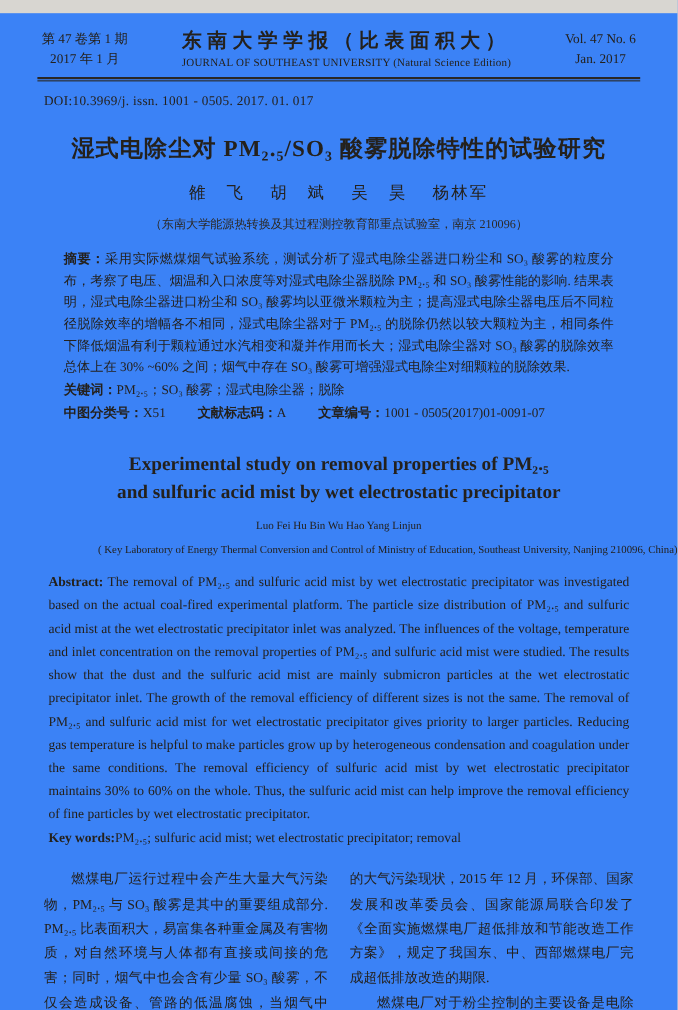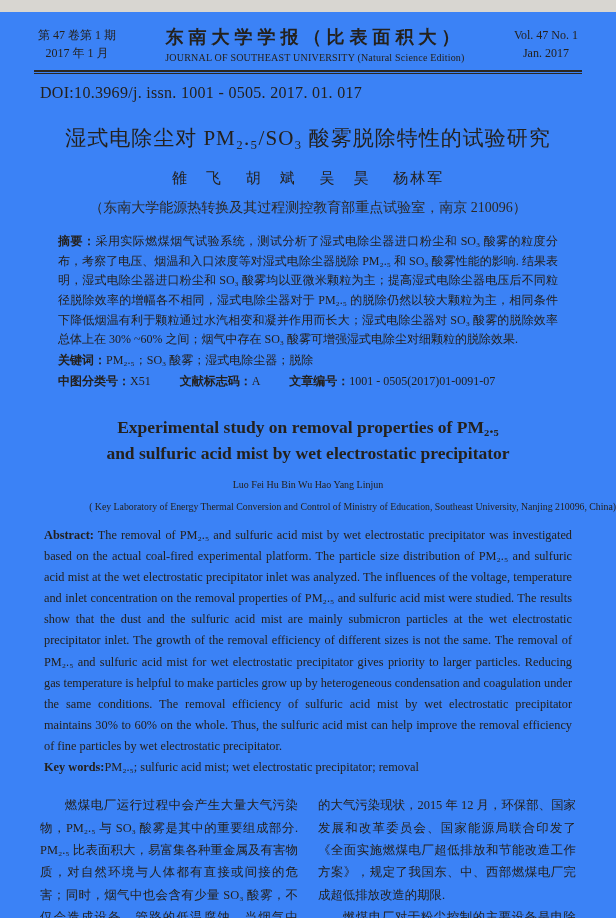--- a/index.html
+++ b/index.html
@@ -10,25 +10,25 @@
     font-family:"Liberation Serif","DejaVu Serif",serif;
   }
   
   .masthead { display:flex; justify-content:space-between; align-items:center; padding:13px 38px 0 38px; }
   .mh-side { text-align:center; font-size:12px; line-height:1.5; white-space:nowrap; }
   .mh-center { text-align:center; flex:1; padding:0 8px; }
   .mh-journal-cn { font-size:18px; font-weight:bold; letter-spacing:5px; font-family:"Liberation Serif","DejaVu Serif",serif; }
   .mh-journal-en { font-size:10px; margin-top:3px; letter-spacing:0.2px; white-space:nowrap; }
   .rule-double { margin:7px 34px 0 34px; border-top:2px solid #2a2724; border-bottom:1px solid #2a2724; height:4px; }
   
-  .doi { margin:10px 0 0 40px; font-size:16px; letter-spacing:0.3px; }
+  .doi { margin:10px 0 0 40px; font-size:12px; letter-spacing:0.3px; }
   
-  .title-cn { margin-top:22px; text-align:center; font-size:21px; font-weight:normal; letter-spacing:1px; }
+  .title-cn { margin-top:22px; text-align:center; font-size:21px; font-weight:bold; letter-spacing:1px; }
   .authors-cn { margin-top:17px; text-align:center; font-size:15px; letter-spacing:2px; }
-  .affil-cn { margin-top:11px; text-align:center; font-size:14px; color:#2c2925; }
+  .affil-cn { margin-top:11px; text-align:center; font-size:11px; color:#2c2925; }
   
   .abs-cn { margin:15px 58px 0 58px; font-size:12px; line-height:1.64; text-align:justify; }
   .abs-cn b, .kw-cn b, .clc b { font-family:"Liberation Sans","DejaVu Sans",sans-serif; font-weight:bold; }
   .kw-cn { margin:1px 58px 0 58px; font-size:12px; line-height:1.6; }
   .clc { margin:3px 58px 0 58px; font-size:12px; }
   .clc .grp { margin-right:26px; }
   
   .title-en { margin-top:24px; text-align:center; font-size:17.5px; font-weight:bold; line-height:1.5; }
   .authors-en { margin-top:12px; text-align:center; font-size:10px; }
   .affil-en { margin-top:11px; text-align:right; font-size:9.8px; white-space:nowrap; }
@@ -49,21 +49,21 @@
   <div class="masthead">
     <div class="mh-side">
       <div>第 47 卷第 1 期</div>
       <div>2017 年 1 月</div>
     </div>
     <div class="mh-center">
       <div class="mh-journal-cn">东南大学学报（比表面积大）</div>
       <div class="mh-journal-en">JOURNAL OF SOUTHEAST UNIVERSITY (Natural Science Edition)</div>
     </div>
     <div class="mh-side">
-      <div>Vol. 47  No. 1</div>
+      <div>Vol. 47  No. 6</div>
       <div>Jan.  2017</div>
     </div>
   </div>
   <div class="rule-double"></div>
 
   <div class="doi">DOI:10.3969/j. issn. 1001 - 0505. 2017. 01. 017</div>
 
   <div class="title-cn">湿式电除尘对 PM₂.₅/SO₃ 酸雾脱除特性的试验研究</div>
   <div class="authors-cn">雒　飞　 胡　斌　 吴　昊　 杨林军</div>
   <div class="affil-cn">（东南大学能源热转换及其过程测控教育部重点试验室，南京 210096）</div>

